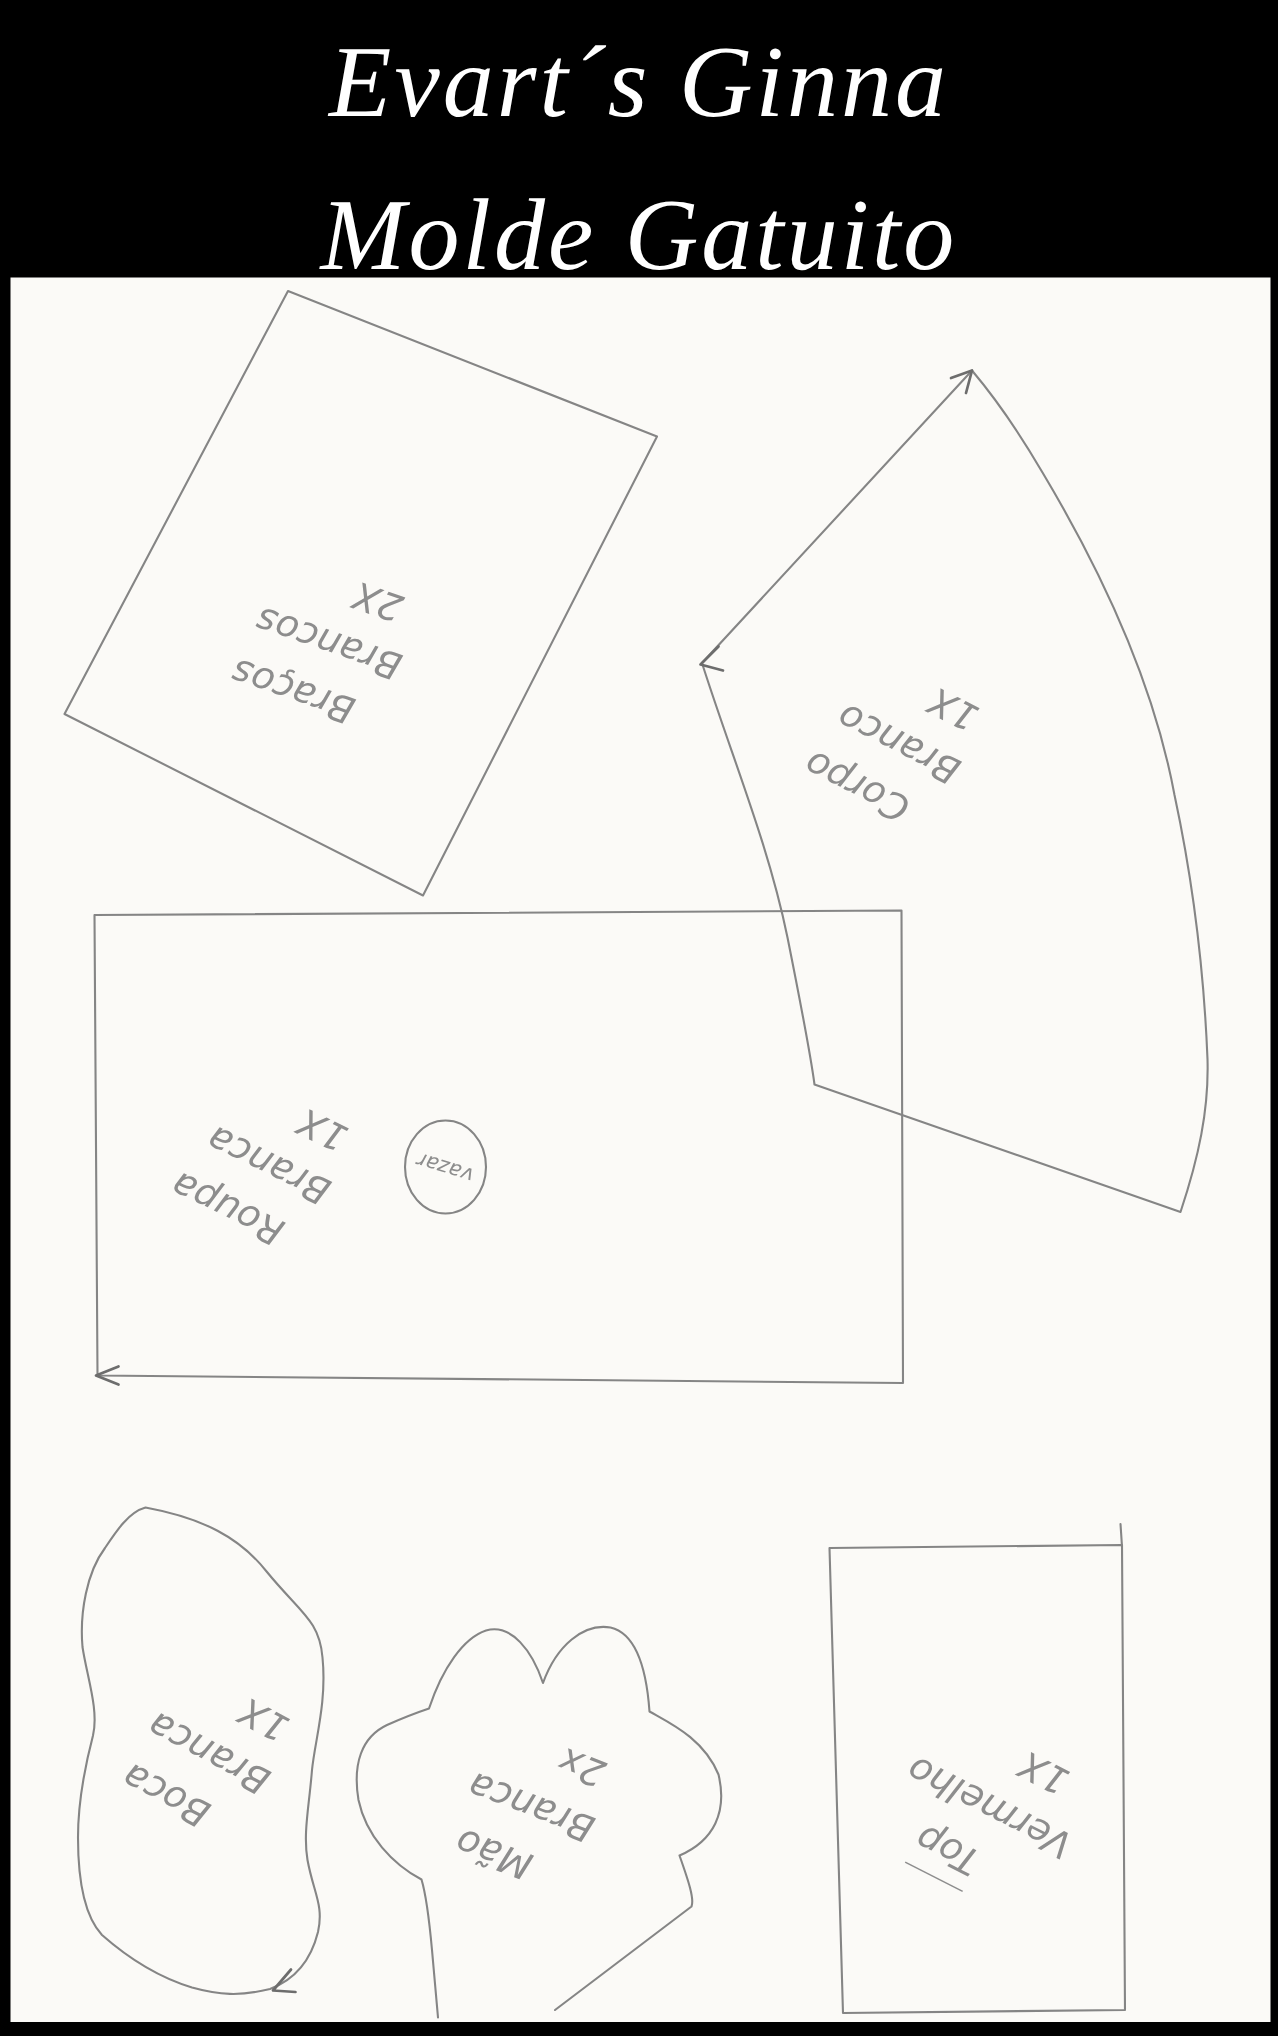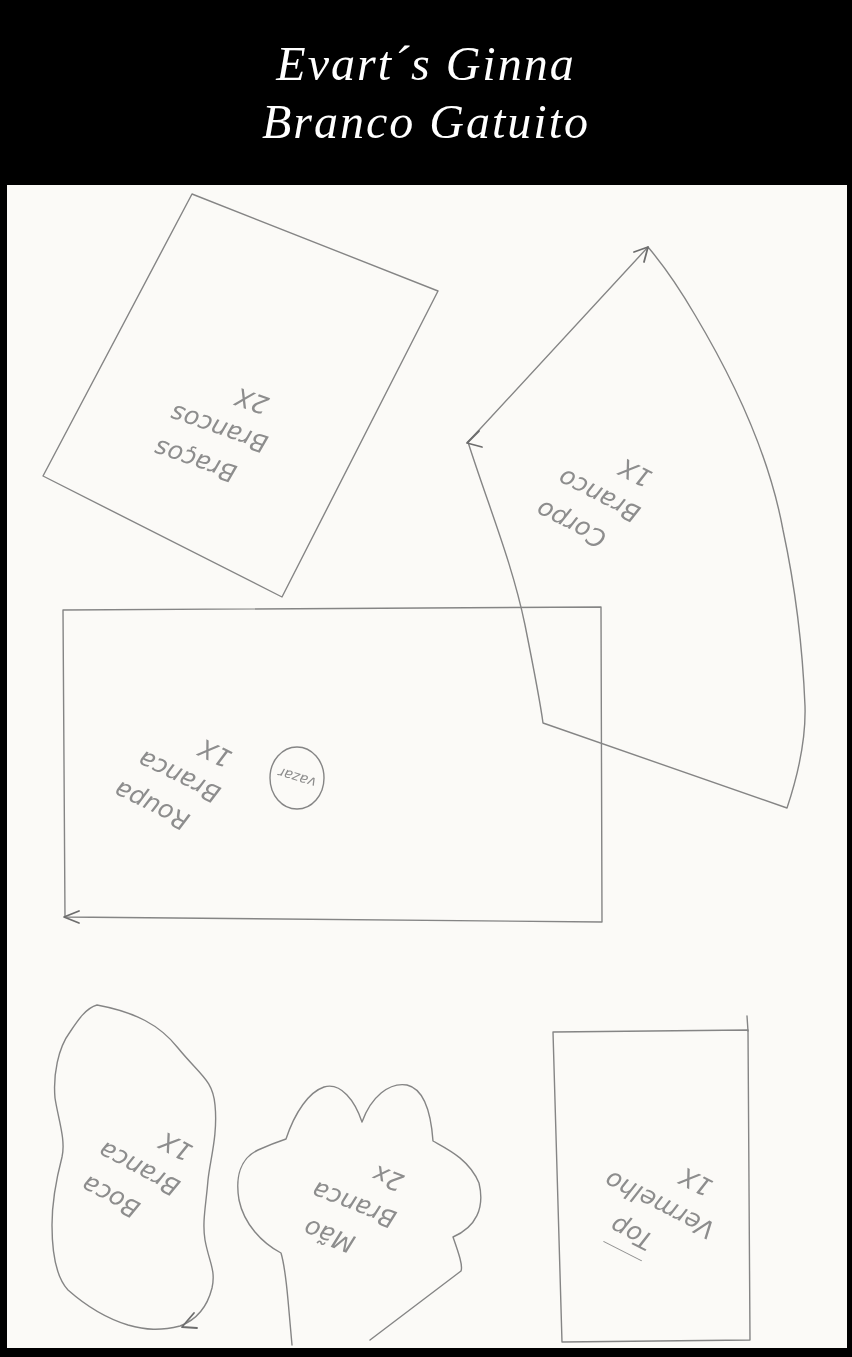--- a/index.html
+++ b/index.html
@@ -18,24 +18,25 @@
   }
   .banner{
     position:absolute;left:0;top:0;width:100%;height:185px;
     display:flex;flex-direction:column;align-items:center;justify-content:center;
     gap:10px;
   }
   .title-line{
     color:#ffffff;
     font-family:"Liberation Serif","DejaVu Serif",serif;
     font-style:italic;
-    font-size:48px;
+    font-size:68px;
     line-height:1.0;
     letter-spacing:2px;
     white-space:nowrap;
+    margin-top:24px;
   }
   svg.outlines{position:absolute;left:0;top:0;}
   svg.outlines path, svg.outlines ellipse{
     fill:none;
     stroke:#858585;
     stroke-width:1.4;
     stroke-linecap:round;
     stroke-linejoin:round;
   }
   svg.outlines path.arrow{stroke:#6d6d6d;stroke-width:1.8;}
@@ -64,21 +65,21 @@
     white-space:nowrap;
   }
 </style>
 </head>
 <body>
 
 <div class="page">
 
   <div class="banner">
     <div class="title-line">Evart´s Ginna</div>
-    <div class="title-line">Branco Gatuito</div>
+    <div class="title-line">Molde Gatuito</div>
   </div>
 
   <div class="sheet"></div>
 
   <svg class="outlines" width="852" height="1357" viewBox="0 0 852 1357">
 
     <path d="M192,194 L438,291 L282,597 L43,476 Z"></path>
 
     <path d="M648,247 L468,442
              C488,505 512,562 525,625

